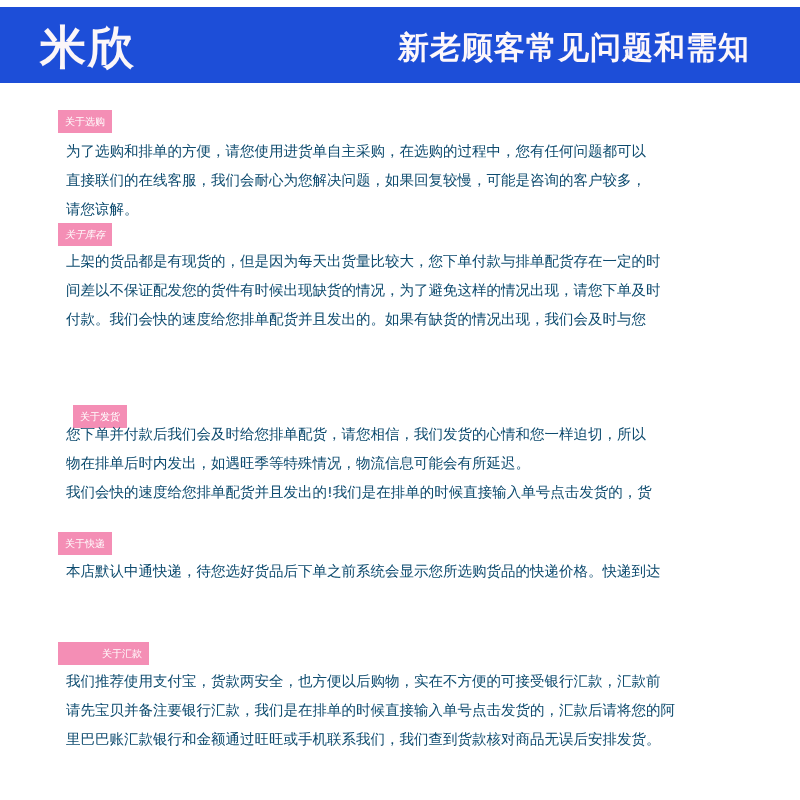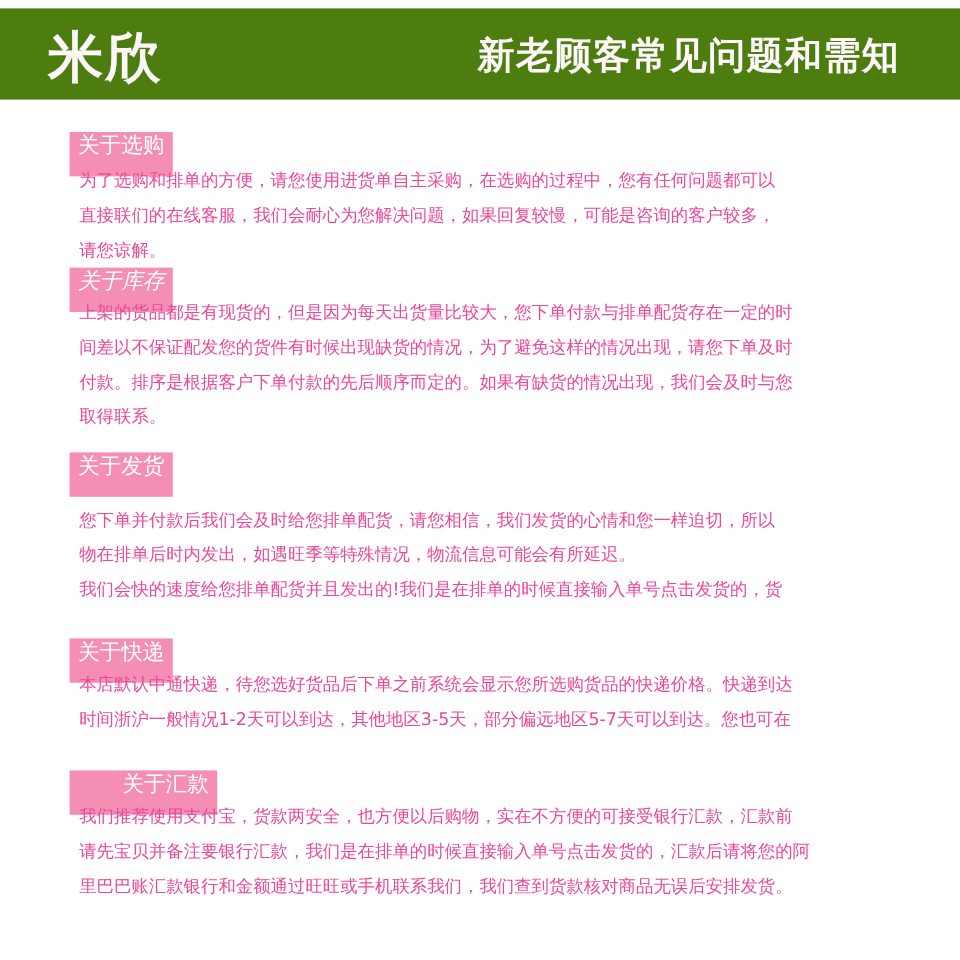--- a/index.html
+++ b/index.html
@@ -1,26 +1,26 @@
 <!DOCTYPE html>
 <html><head>
 <meta charset="utf-8">
 <style>
   html, body { margin: 0; padding: 0; background: #ffffff; }
   body { width: 800px; height: 800px; position: relative; overflow: hidden;
          font-family: "DejaVu Sans", "Liberation Sans", sans-serif; }
   .header { position: absolute; left: 0; top: 7px; width: 800px; height: 76px;
-            background: #4d7c0f; }
+            background: #1d4ed8; }
   .brand { position: absolute; left: 40px; top: 12px; font-size: 46px; font-weight: bold;
            color: #FBF6F8; letter-spacing: 2px; line-height: 56px; }
   .title { position: absolute; right: 50px; top: 18px; font-size: 31px; font-weight: bold;
            color: #FDF7FA; line-height: 44px; letter-spacing: 1px; }
-  .section-label { position: absolute; left: 58px; height: 37px; line-height: 23px;
-                   padding: 0 7px; background: #F48EB5; color: #ffffff; font-size: 18px; }
-  .para { position: absolute; left: 66px; width: 700px; font-size: 14.5px; color: #ec4899;
+  .section-label { position: absolute; left: 58px; height: 23px; line-height: 23px;
+                   padding: 0 7px; background: #F48EB5; color: #ffffff; font-size: 10px; }
+  .para { position: absolute; left: 66px; width: 700px; font-size: 14.5px; color: #0c4a6e;
           line-height: 29px; }
   .para div { white-space: nowrap; }
 </style>
 </head>
 <body>
 
 <div class="header">
   <div class="brand">米欣</div>
   <div class="title">新老顾客常见问题和需知</div>
 </div>
@@ -29,35 +29,33 @@
 <div class="para" style="top:137px;">
   <div>为了选购和排单的方便，请您使用进货单自主采购，在选购的过程中，您有任何问题都可以</div>
   <div>直接联们的在线客服，我们会耐心为您解决问题，如果回复较慢，可能是咨询的客户较多，</div>
   <div>请您谅解。</div>
 </div>
 
 <div class="section-label" style="top:223px;font-style:italic;">关于库存</div>
 <div class="para" style="top:247px;">
   <div>上架的货品都是有现货的，但是因为每天出货量比较大，您下单付款与排单配货存在一定的时</div>
   <div>间差以不保证配发您的货件有时候出现缺货的情况，为了避免这样的情况出现，请您下单及时</div>
-  <div>付款。排序是根据客户下单付款的先后顺序而定的。如果有缺货的情况出现，我们会及时与您</div>
-  <div>取得联系。</div>
+  <div>付款。我们会快的速度给您排单配货并且发出的。如果有缺货的情况出现，我们会及时与您</div>
 </div>
 
-<div class="section-label" style="top:377px;">关于发货</div>
+<div class="section-label" style="top:405px;margin-left:15px;">关于发货</div>
 <div class="para" style="top:420px;">
   <div>您下单并付款后我们会及时给您排单配货，请您相信，我们发货的心情和您一样迫切，所以</div>
   <div>物在排单后时内发出，如遇旺季等特殊情况，物流信息可能会有所延迟。</div>
   <div>我们会快的速度给您排单配货并且发出的!我们是在排单的时候直接输入单号点击发货的，货</div>
 </div>
 
 <div class="section-label" style="top:532px;">关于快递</div>
 <div class="para" style="top:557px;">
   <div>本店默认中通快递，待您选好货品后下单之前系统会显示您所选购货品的快递价格。快递到达</div>
-  <div>时间浙沪一般情况1-2天可以到达，其他地区3-5天，部分偏远地区5-7天可以到达。您也可在</div>
 </div>
 
 <div class="section-label" style="top:642px;padding-left:44px;">关于汇款</div>
 <div class="para" style="top:667px;">
   <div>我们推荐使用支付宝，货款两安全，也方便以后购物，实在不方便的可接受银行汇款，汇款前</div>
   <div>请先宝贝并备注要银行汇款，我们是在排单的时候直接输入单号点击发货的，汇款后请将您的阿</div>
   <div>里巴巴账汇款银行和金额通过旺旺或手机联系我们，我们查到货款核对商品无误后安排发货。</div>
 </div>
 
 </body></html>

